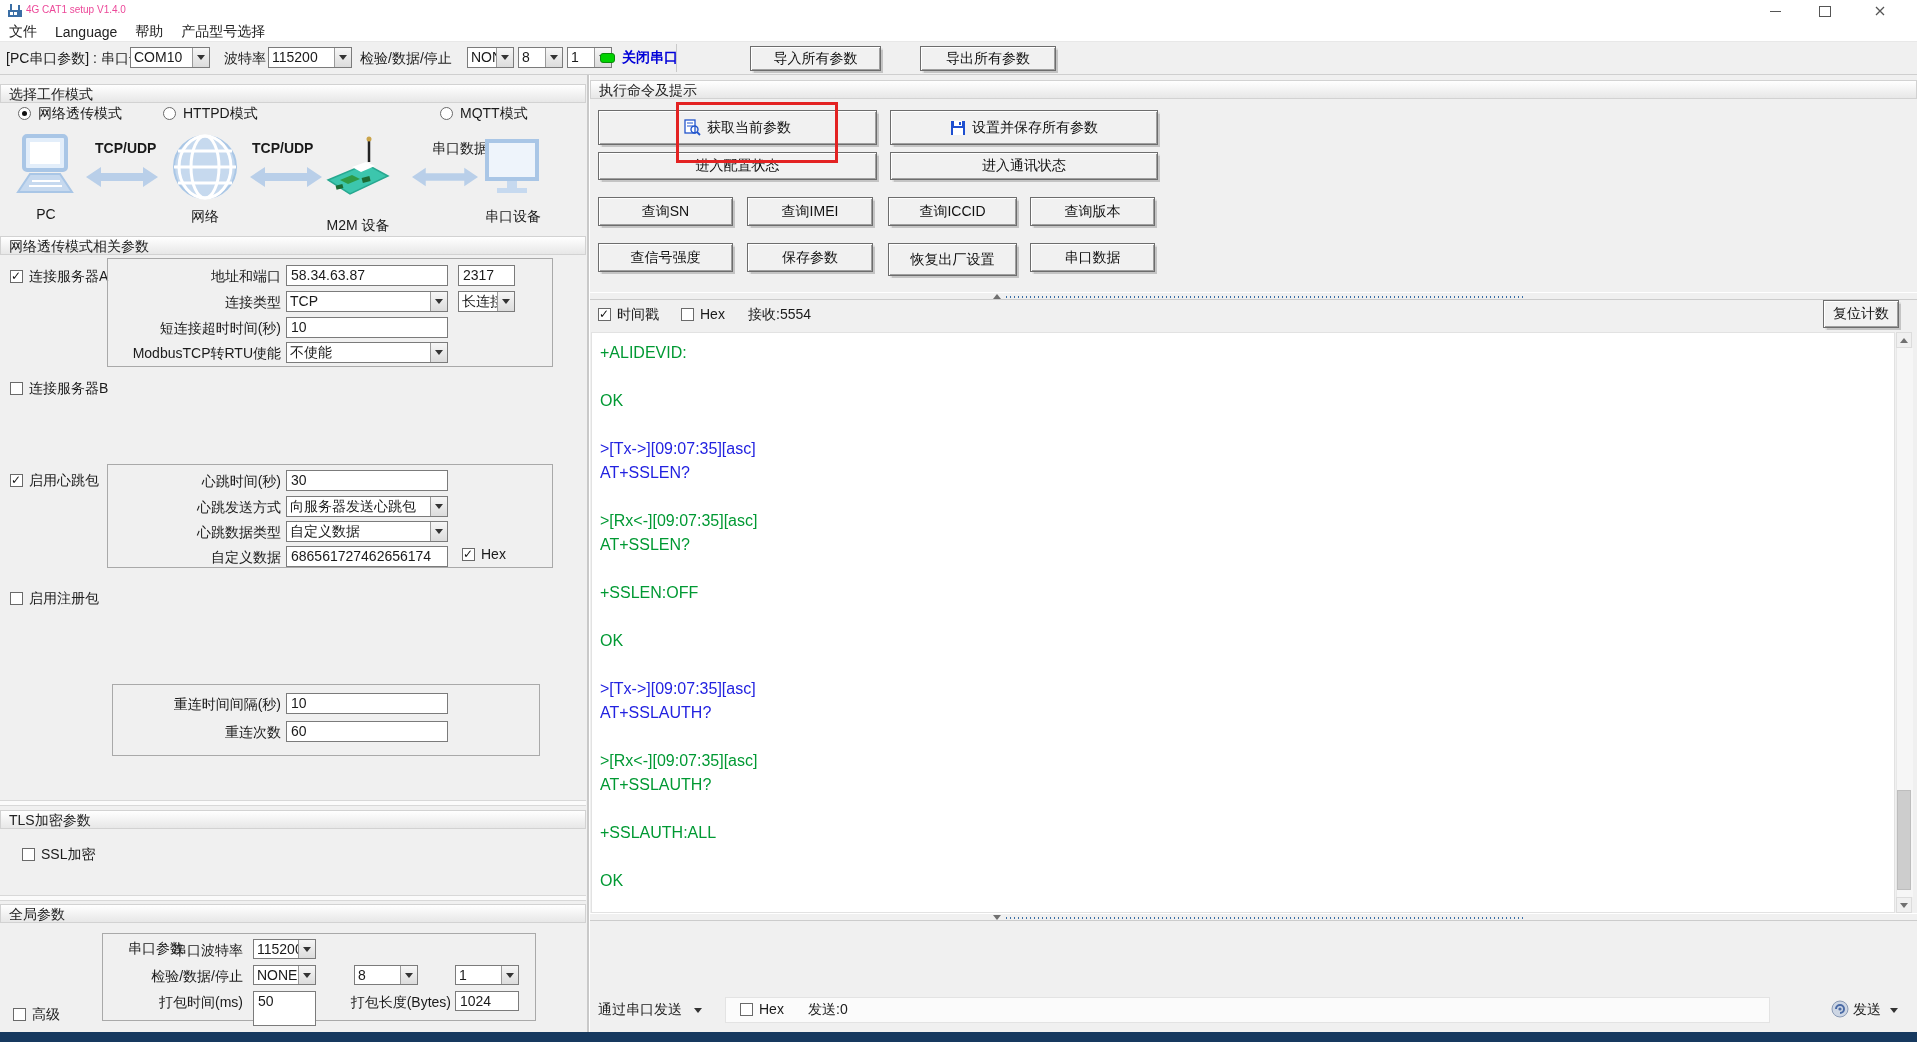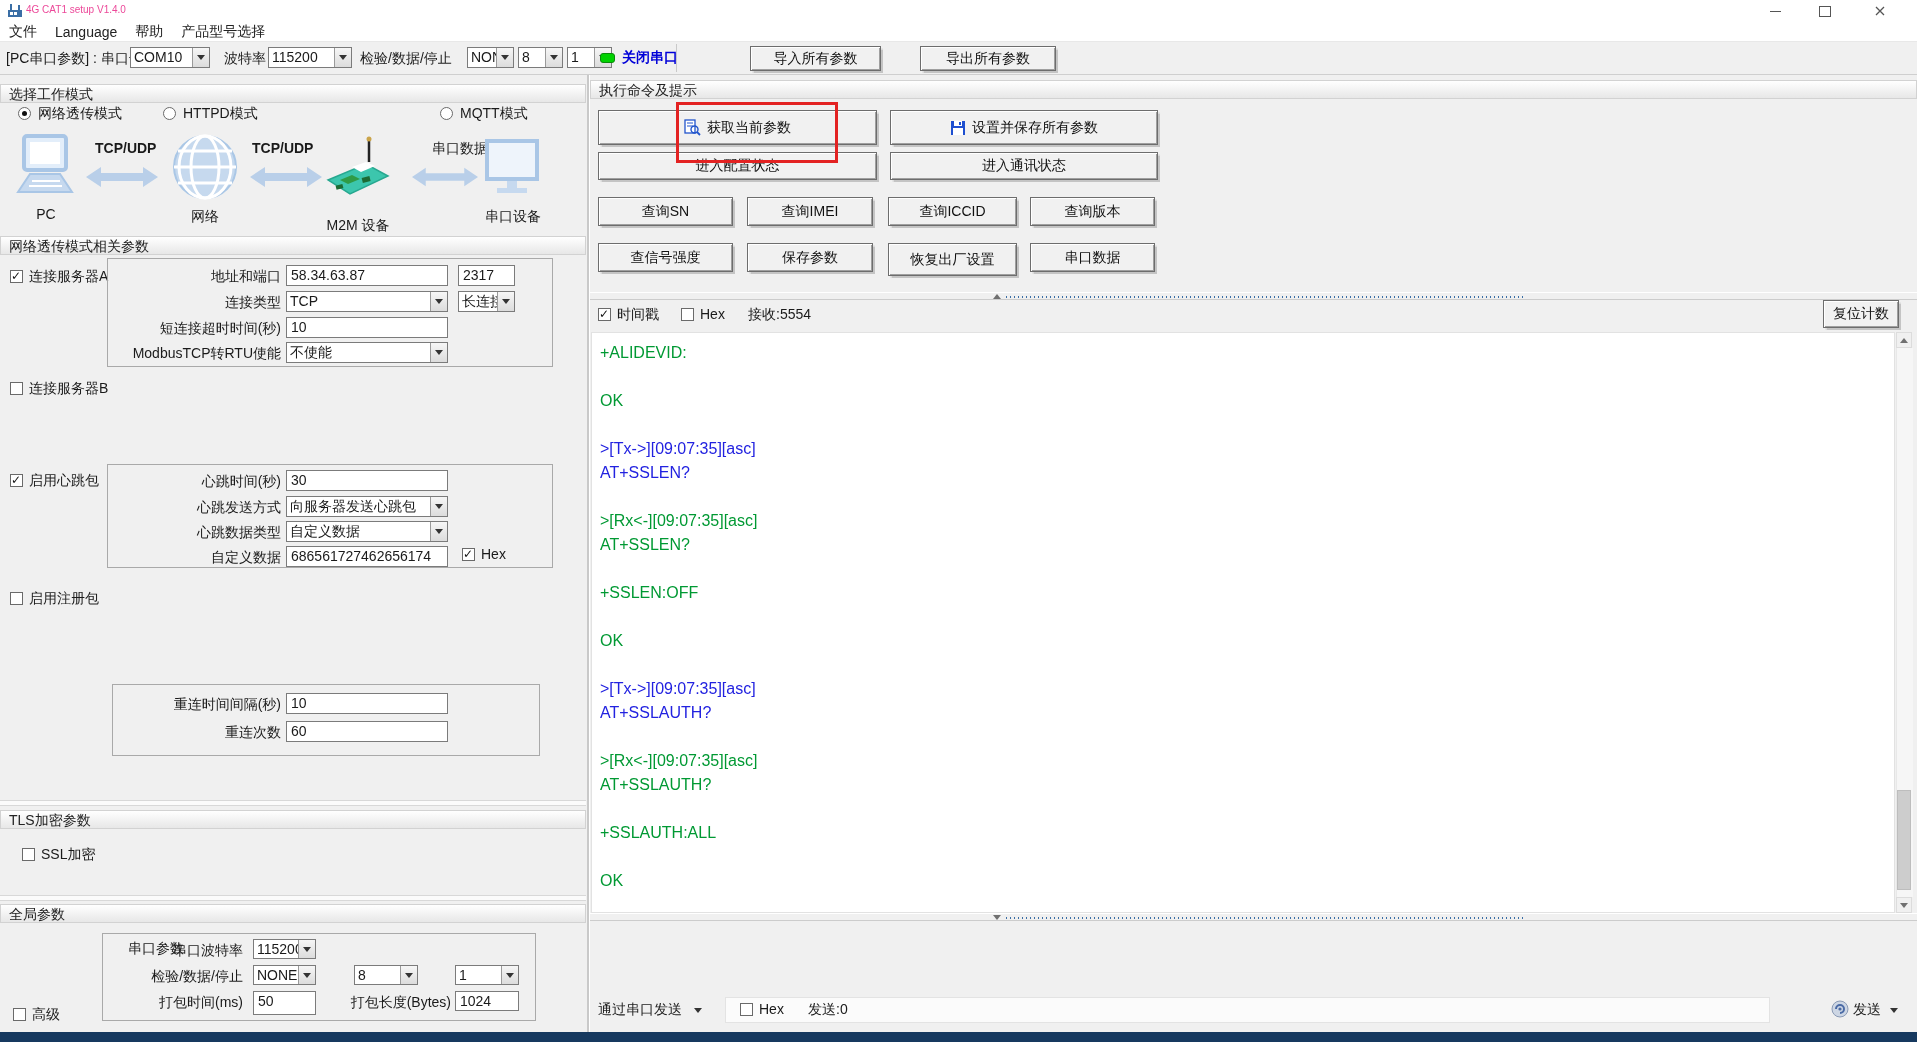--- a/index.html
+++ b/index.html
@@ -297,21 +297,21 @@
       </span>
   </div>
   <div class="a combo" style="left:455px;top:965px;width:64px;height:20px">
     <span class="cval">1</span>
       <span class="dd">
         <span class="tri-d"></span>
       </span>
   </div>
 
   <span class="a rlbl" style="left:143px;top:994px;width:100px">打包时间(ms)</span>
-  <div class="a input" style="left:253px;top:991px;width:63px;height:24px"><span>50</span></div>
+  <div class="a input" style="left:253px;top:991px;width:63px;height:35px"><span>50</span></div>
   <span class="a rlbl" style="left:331px;top:994px;width:120px">打包长度(Bytes)</span>
   <div class="a input" style="left:455px;top:991px;width:64px;height:20px"><span>1024</span></div>
 
   <span class="a cb" style="left:13px;top:1008px"></span>
   <span class="a lbl" style="left:32px;top:1006px">高级</span>
 
   <div class="a vsep" style="left:587px;top:75px;height:957px"></div>
 
   <div class="a sechdr" style="left:590px;top:80px;width:1327px"><span>执行命令及提示</span></div>
 

